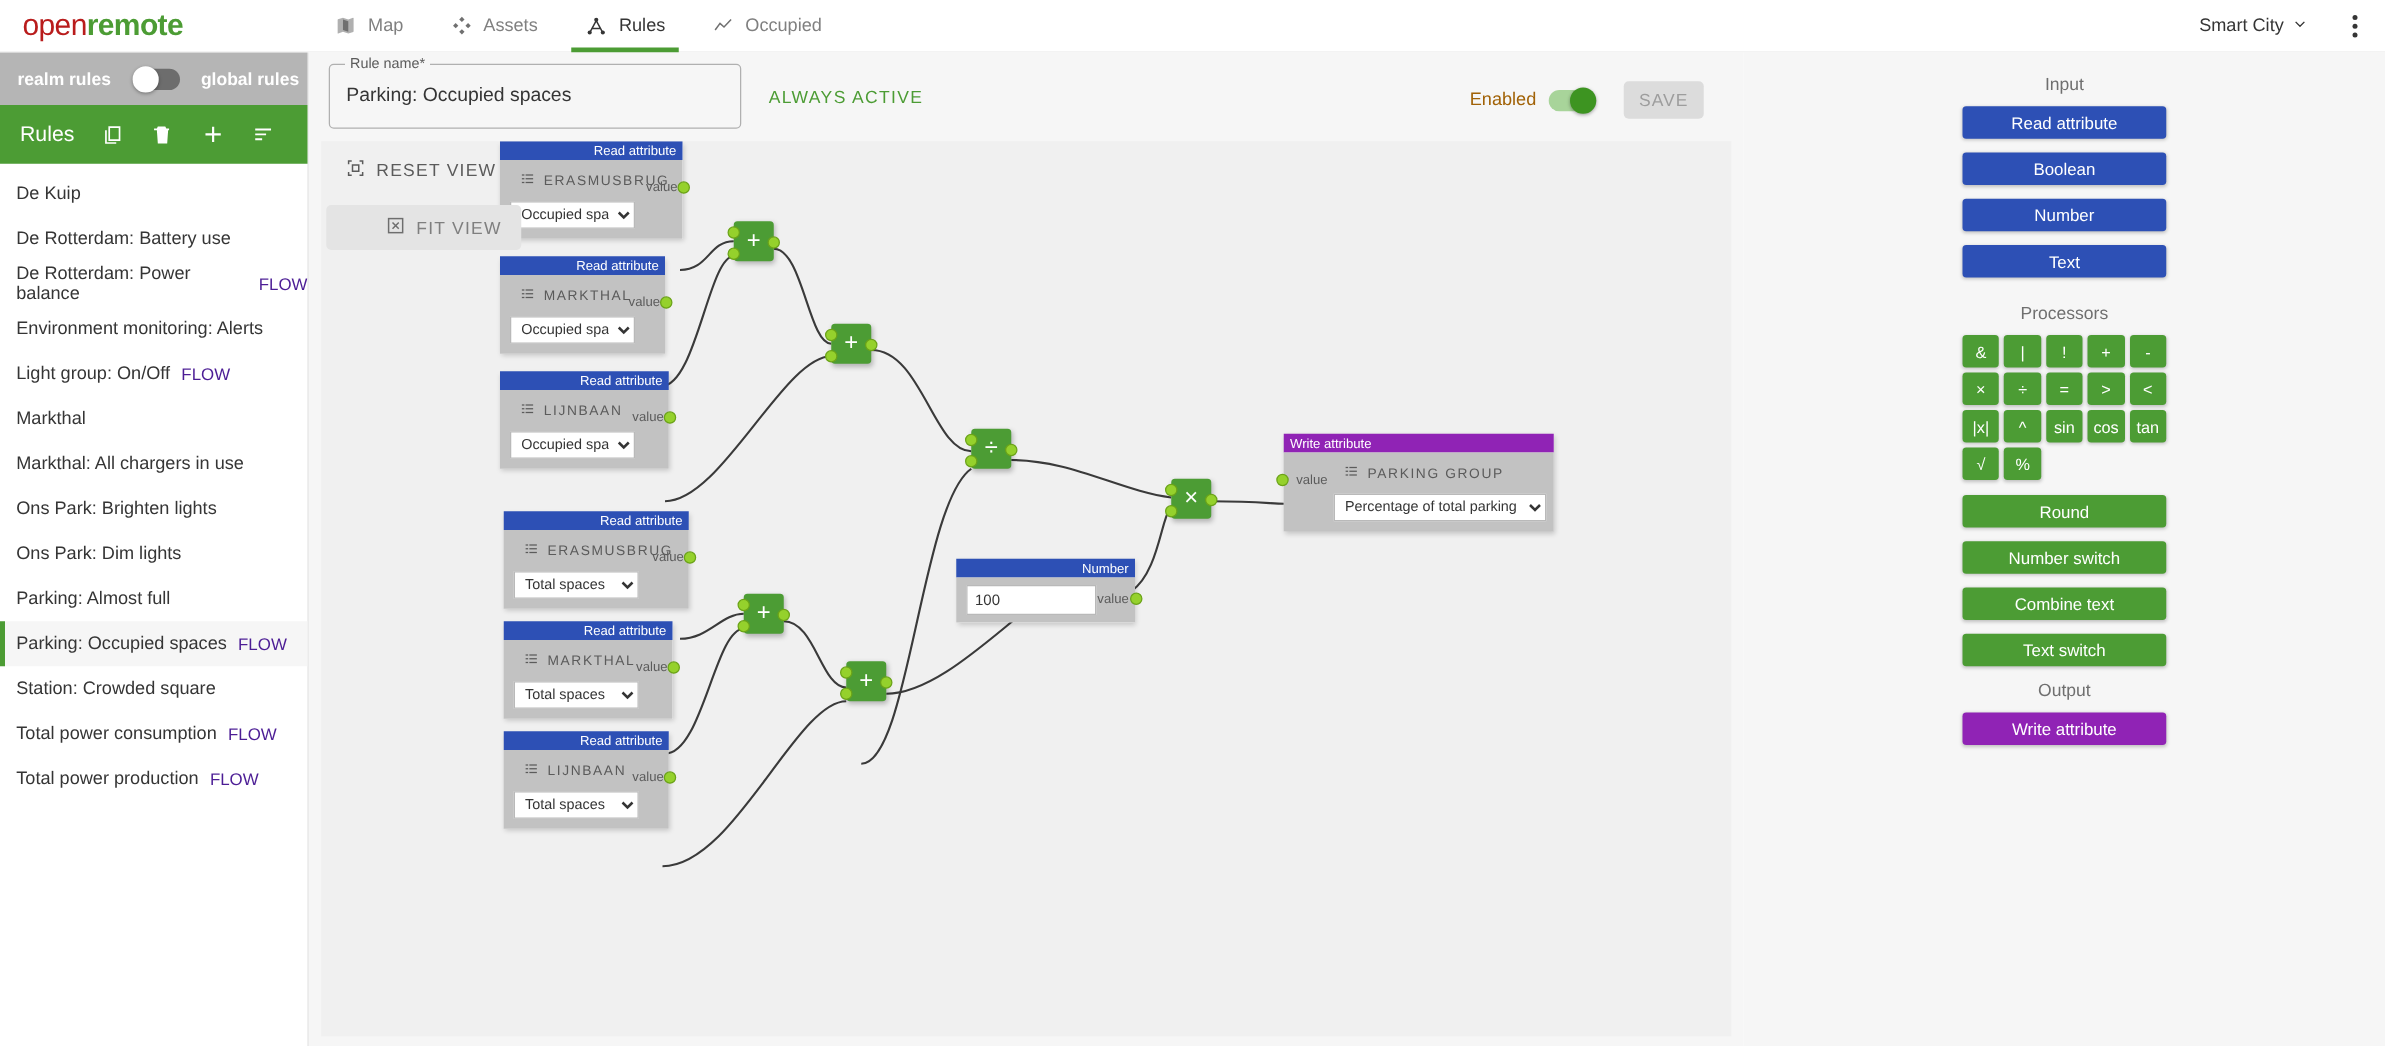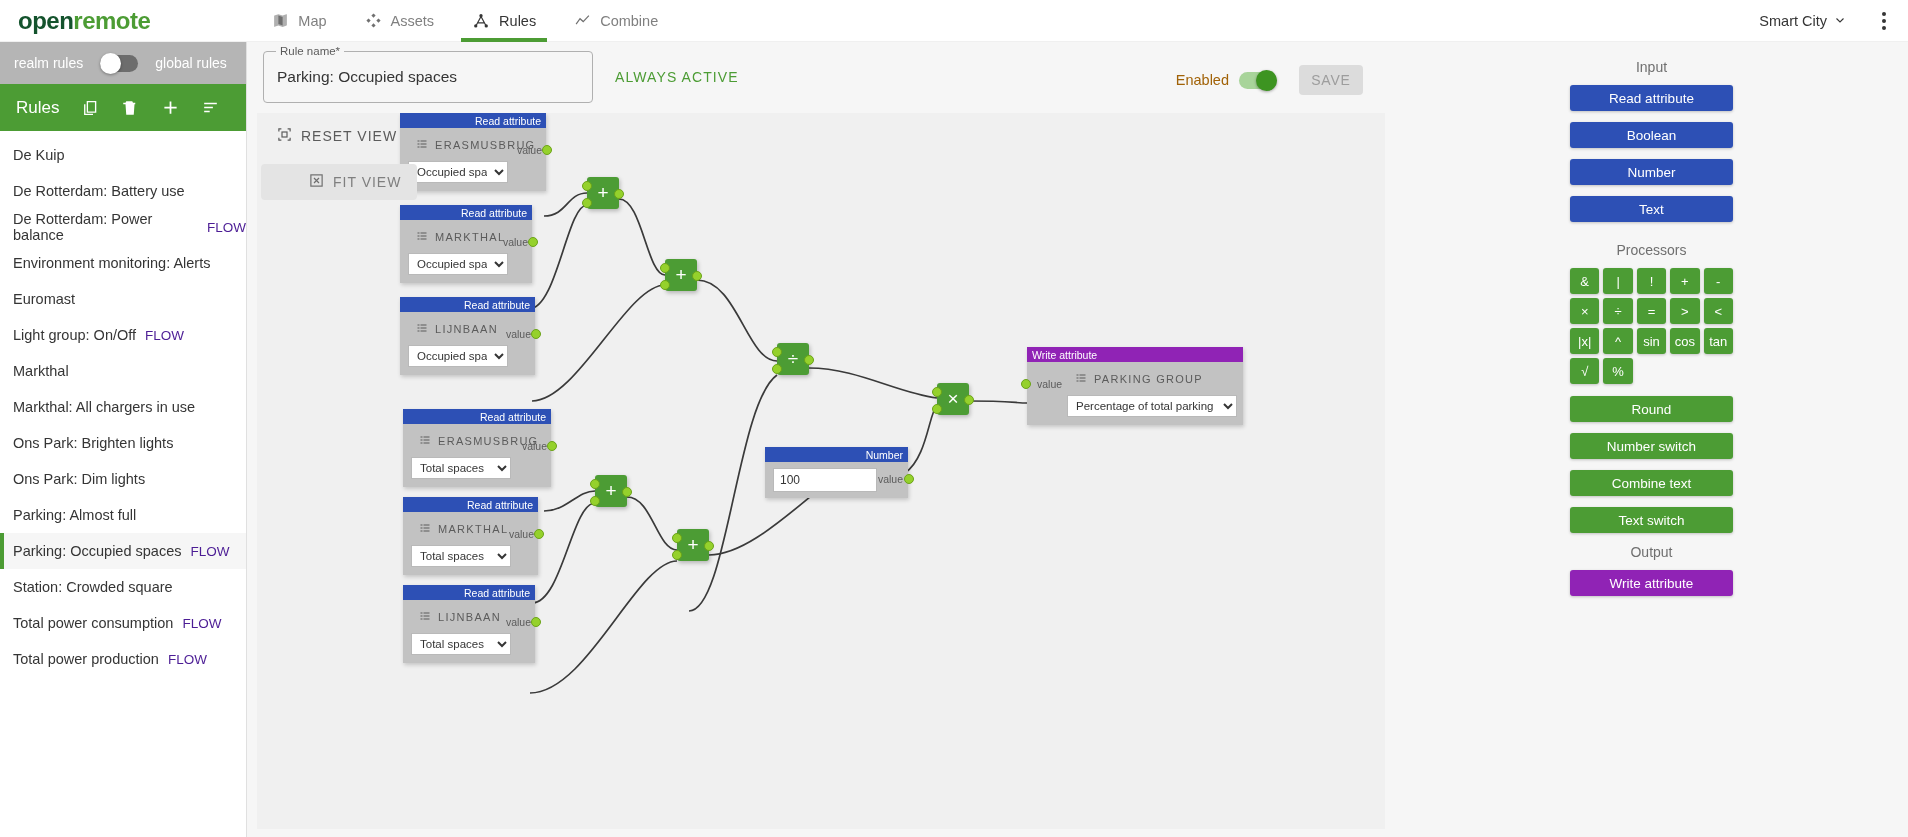--- a/index.html
+++ b/index.html
@@ -11,21 +11,21 @@
     -webkit-font-smoothing: antialiased;
   }
 
   
   #topbar {
     position: absolute; left: 0; top: 0; width: 1908px; height: 42px;
     background: #ffffff; display: flex; align-items: center;
     border-bottom: 1px solid #f0f0f0;
   }
   #logo { margin-left: 18px; font-size: 24px; letter-spacing: -0.5px; font-weight: 400; }
-  #logo .o1 { color: #14532d; font-weight: bold; }
+  #logo .o1 { color: #b91c1c; }
   #logo .o2 { color: #4c9c34; font-weight: bold; }
   #navtabs { display: flex; align-items: center; margin-left: 103px; height: 42px; }
   .navtab {
     display: flex; align-items: center; gap: 9px;
     height: 42px; padding: 0 19px; position: relative;
     color: #808080; font-size: 14.5px; cursor: pointer;
   }
   .navtab.active { color: #353535; }
   .navtab.active::after {
     content: ""; position: absolute; left: 8px; right: 8px; bottom: 0;
@@ -40,21 +40,21 @@
   #kebab i { width: 4px; height: 4px; border-radius: 50%; background: #353535; display:block; }
 
   
   #sidebar {
     position: absolute; left: 0; top: 42px; width: 247px; height: 795px;
     background: #ffffff; border-right: 1px solid #e0e0e0;
     display: flex; flex-direction: column;
   }
   #realmbar {
     height: 42px; background: #b5b5b5; display: flex; align-items: center;
-    color: #ffffff; font-size: 14px; padding: 0 14px; flex-shrink: 0;
+    color: #ffffff; font-size: 14px; padding: 0 14px; flex-shrink: 0; font-weight: bold;
   }
   #realmbar .lbl { white-space: nowrap; }
   .switch {
     position: relative; width: 38px; height: 17px; border-radius: 9px;
     background: #6d6d6d; margin: 0 17px; cursor: pointer; flex-shrink: 0;
   }
   .switch .knob {
     position: absolute; left: 0px; top: -2px; width: 21px; height: 21px;
     border-radius: 50%; background: #ffffff; box-shadow: 0 1px 3px rgba(0,0,0,.35);
   }
@@ -231,21 +231,21 @@
       </span>
       <span>Rules</span>
     </div>
     <div class="navtab">
       <span>
         <svg width="17" height="17" viewBox="0 0 24 24">
             <path fill="none" stroke="#707070" stroke-width="1.7" d="M3 17 L8.5 9.5 L13 13.5 L21 5"></path>
             <path fill="none" stroke="#707070" stroke-width="1.5" d="M3 3.5 L3 20.5 L21 20.5" opacity="0"></path>
           </svg>
       </span>
-      <span>Combine</span>
+      <span>Occupied</span>
     </div>
   </div>
 
   <div id="realmsel">
     <span>Smart City</span>
     <span>
       <svg width="12" height="12" viewBox="0 0 24 24">
           <path fill="none" stroke="#353535" stroke-width="2.2" d="M5 9l7 7 7-7"></path>
         </svg>
     </span>
@@ -299,23 +299,20 @@
         <span>De Rotterdam: Battery use</span>
       </div>
       <div class="ruleitem">
         <span>De Rotterdam: Power balance</span>
         <span class="flow">FLOW</span>
       </div>
       <div class="ruleitem">
         <span>Environment monitoring: Alerts</span>
       </div>
       <div class="ruleitem">
-        <span>Euromast</span>
-      </div>
-      <div class="ruleitem">
         <span>Light group: On/Off</span>
         <span class="flow">FLOW</span>
       </div>
       <div class="ruleitem">
         <span>Markthal</span>
       </div>
       <div class="ruleitem">
         <span>Markthal: All chargers in use</span>
       </div>
       <div class="ruleitem">

